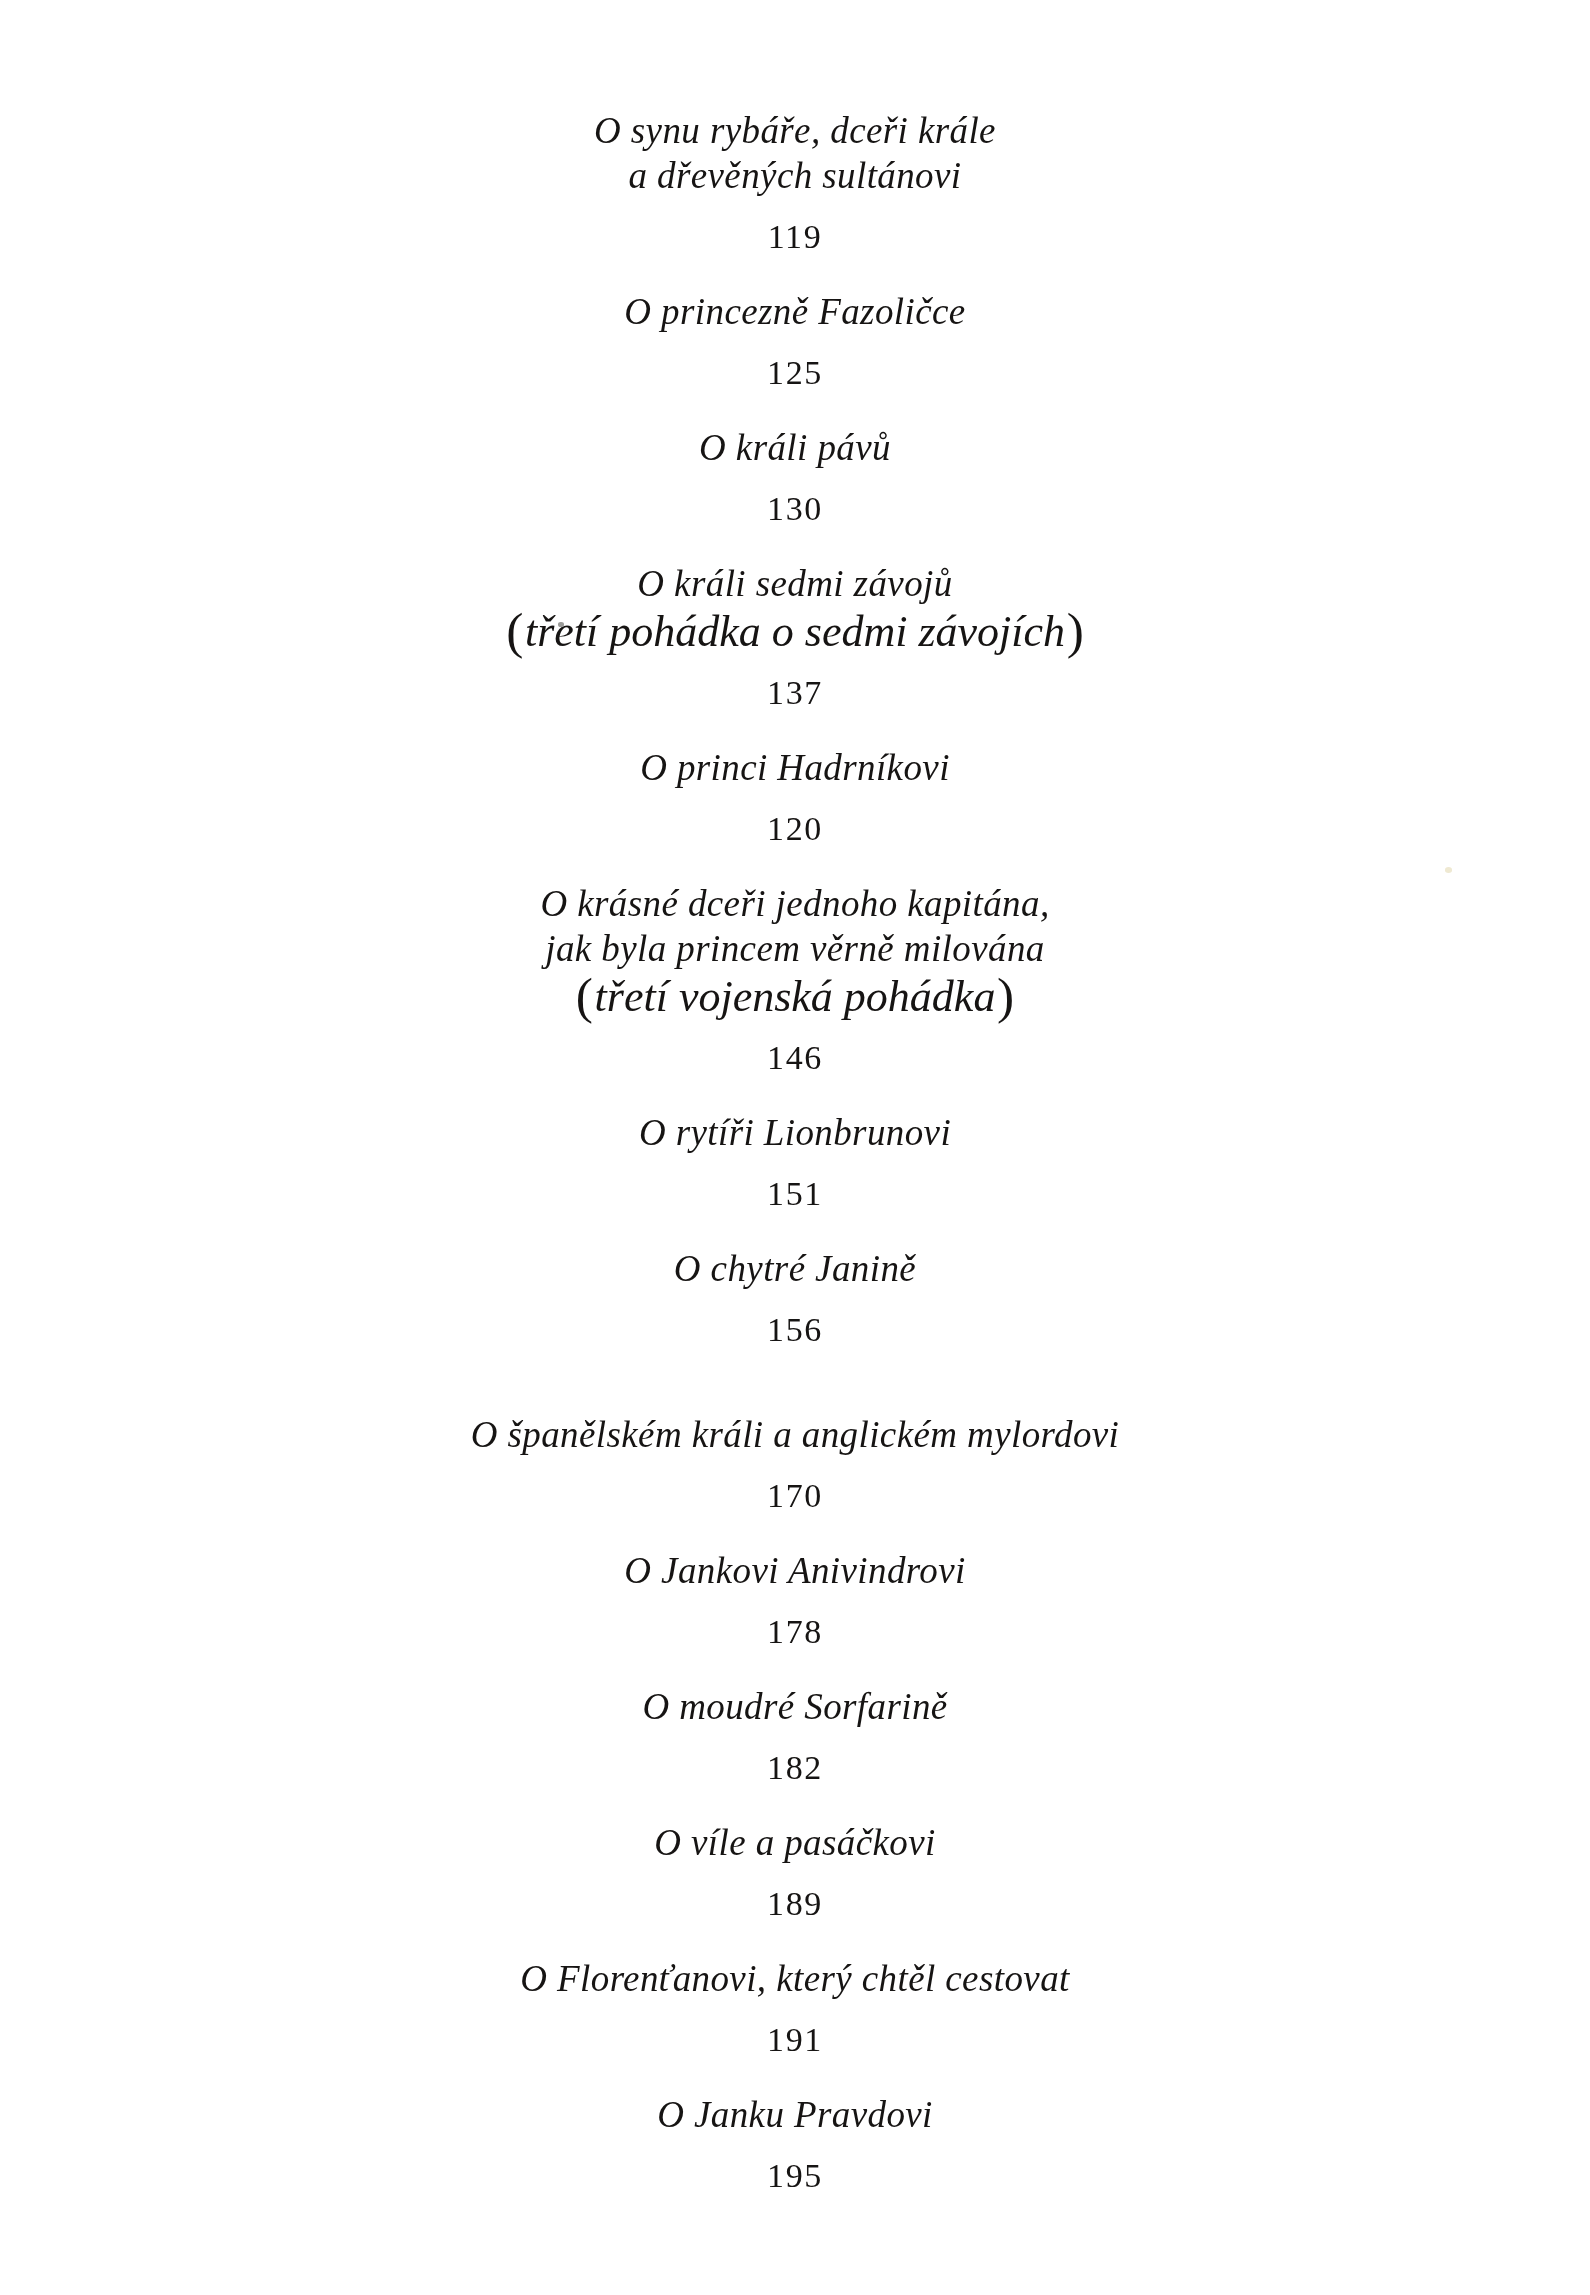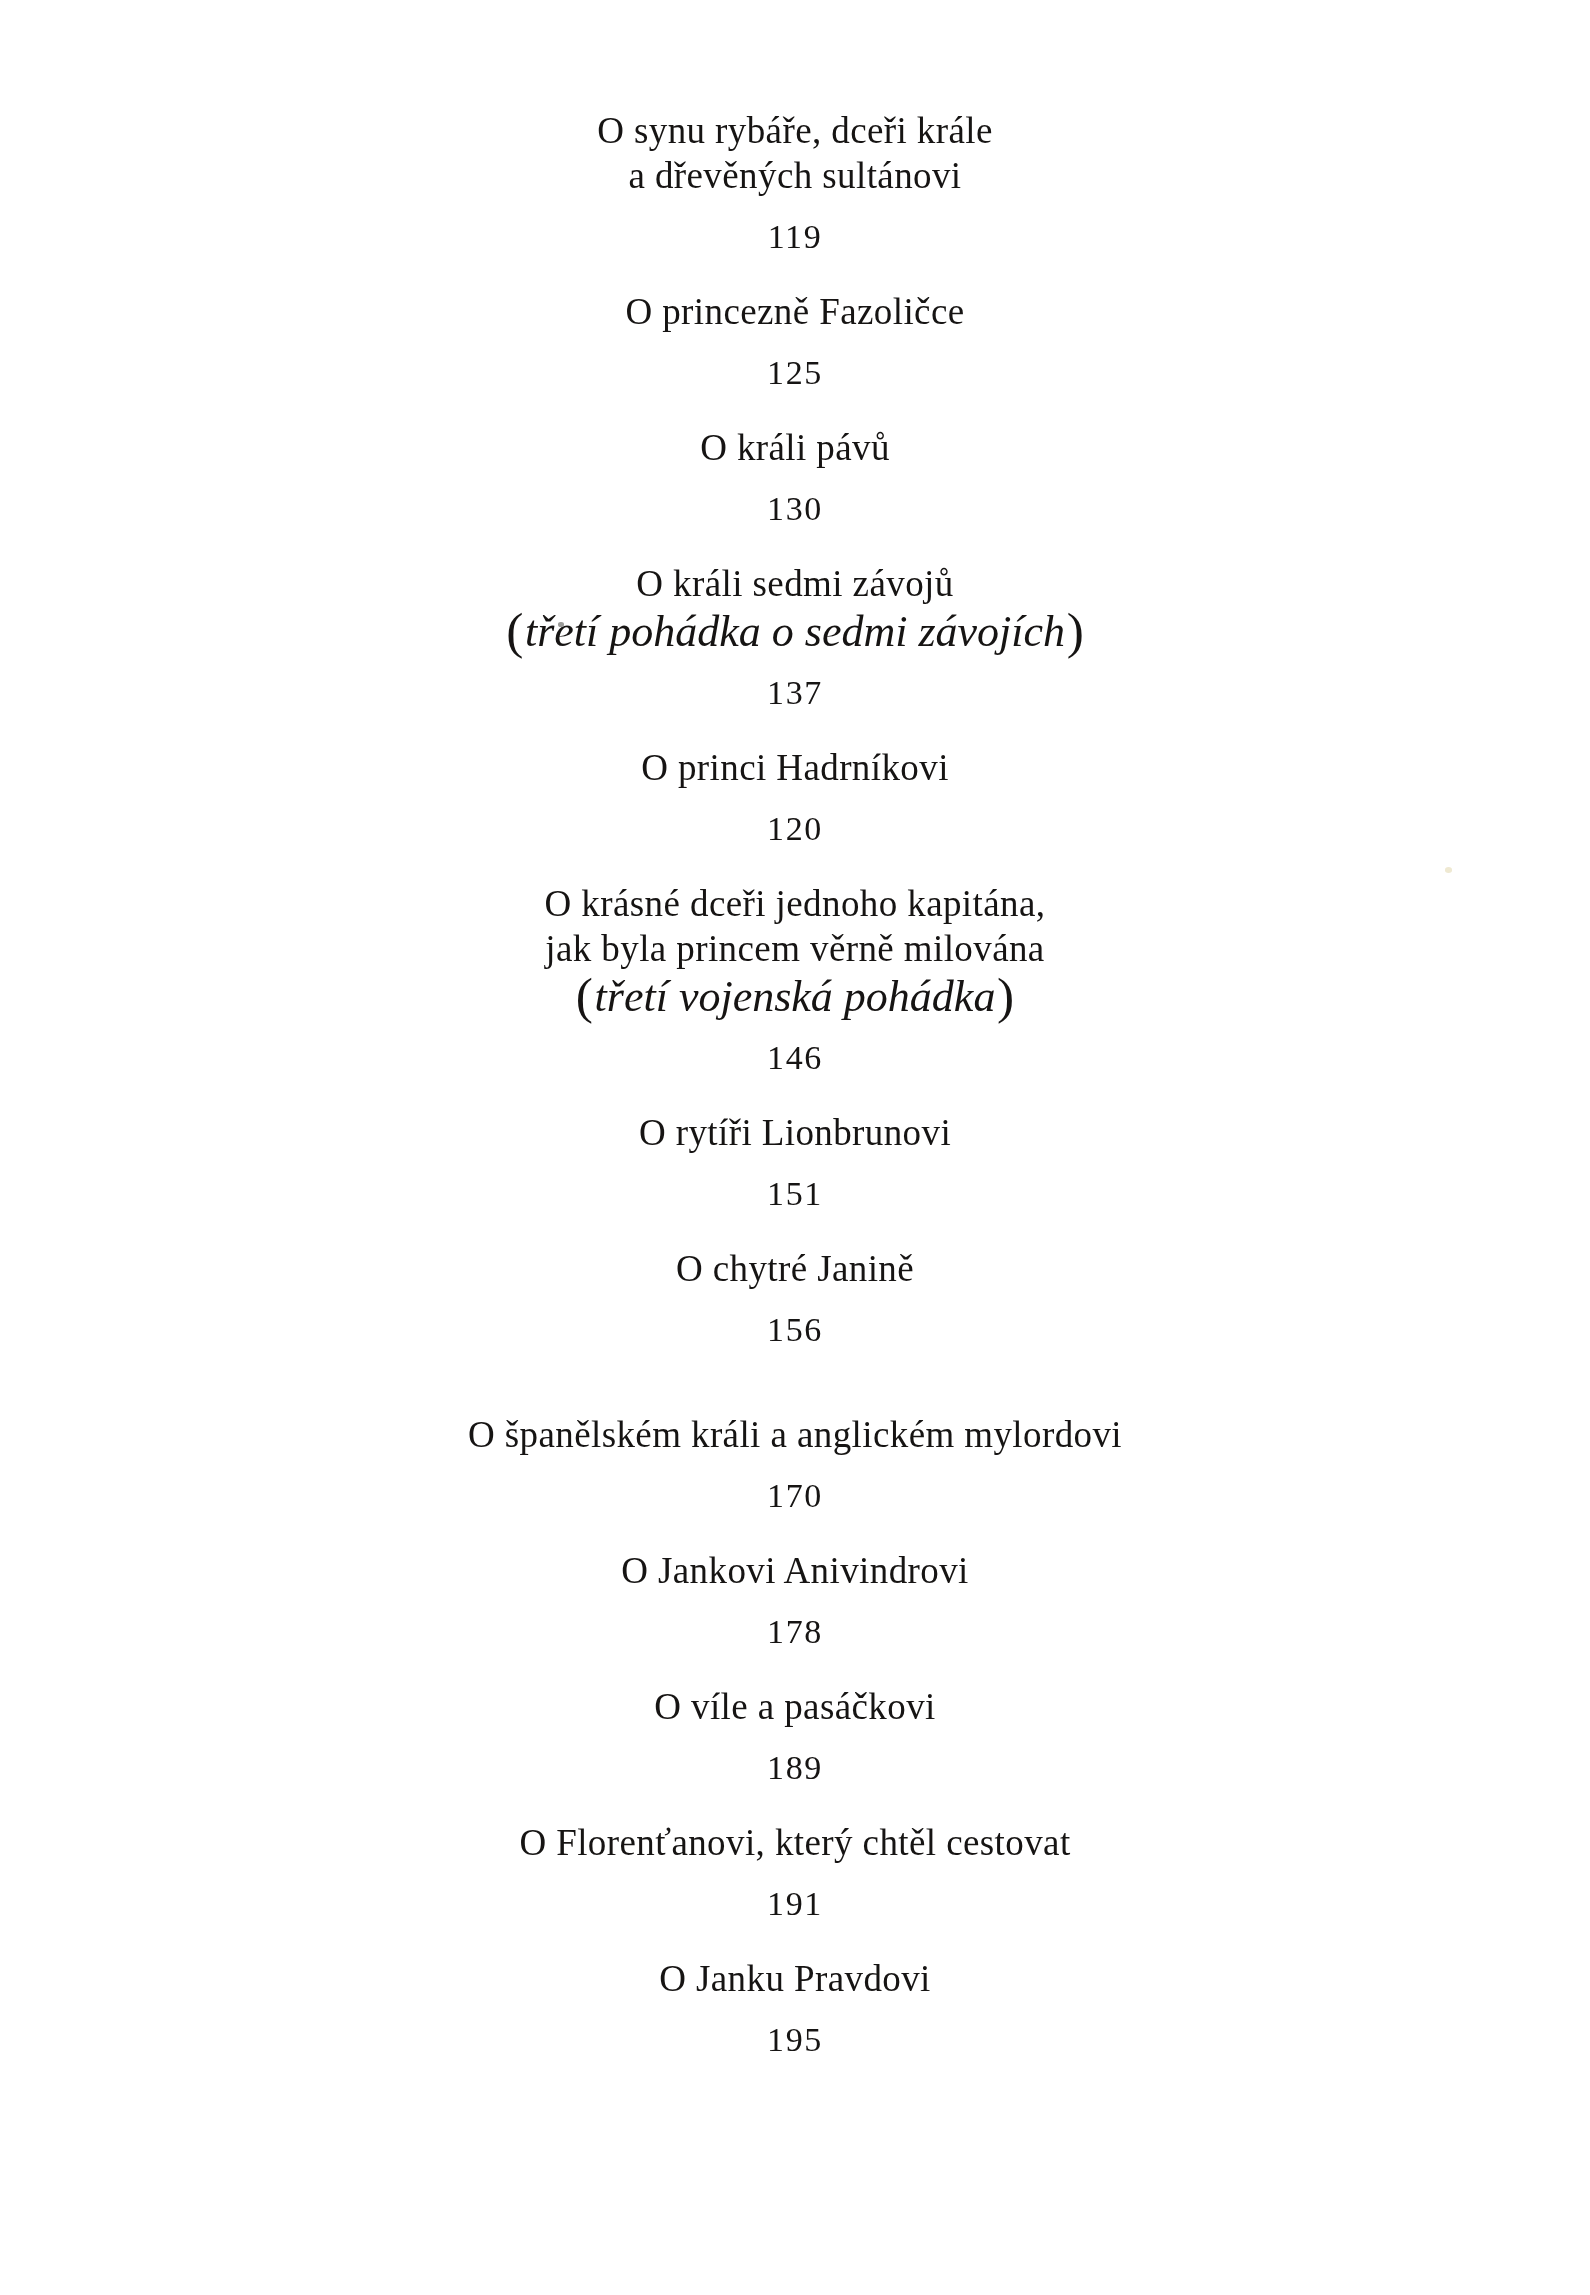--- a/index.html
+++ b/index.html
@@ -29,20 +29,21 @@
     text-align: center;
   }
   .toc-entry {
     margin-bottom: 30px;
   }
   .title-line {
     font-size: 37px;
     line-height: 45px;
     letter-spacing: 0.4px;
     white-space: nowrap;
+    font-style: italic;
   }
   .subtitle-line {
     font-size: 44px;
     line-height: 45px;
     font-style: italic;
     white-space: nowrap;
   }
   .subtitle-line .paren {
     font-style: normal;
     font-size: 117%;
@@ -121,20 +122,24 @@
       </div>
       <div class="toc-entry">
         <div class="title-line">O španělském králi a anglickém mylordovi</div>
         <div class="page-number">170</div>
       </div>
       <div class="toc-entry">
         <div class="title-line">O Jankovi Anivindrovi</div>
         <div class="page-number">178</div>
       </div>
       <div class="toc-entry">
+        <div class="title-line">O moudré Sorfarině</div>
+        <div class="page-number">182</div>
+      </div>
+      <div class="toc-entry">
         <div class="title-line">O víle a pasáčkovi</div>
         <div class="page-number">189</div>
       </div>
       <div class="toc-entry">
         <div class="title-line">O Florenťanovi, který chtěl cestovat</div>
         <div class="page-number">191</div>
       </div>
       <div class="toc-entry">
         <div class="title-line">O Janku Pravdovi</div>
         <div class="page-number">195</div>

